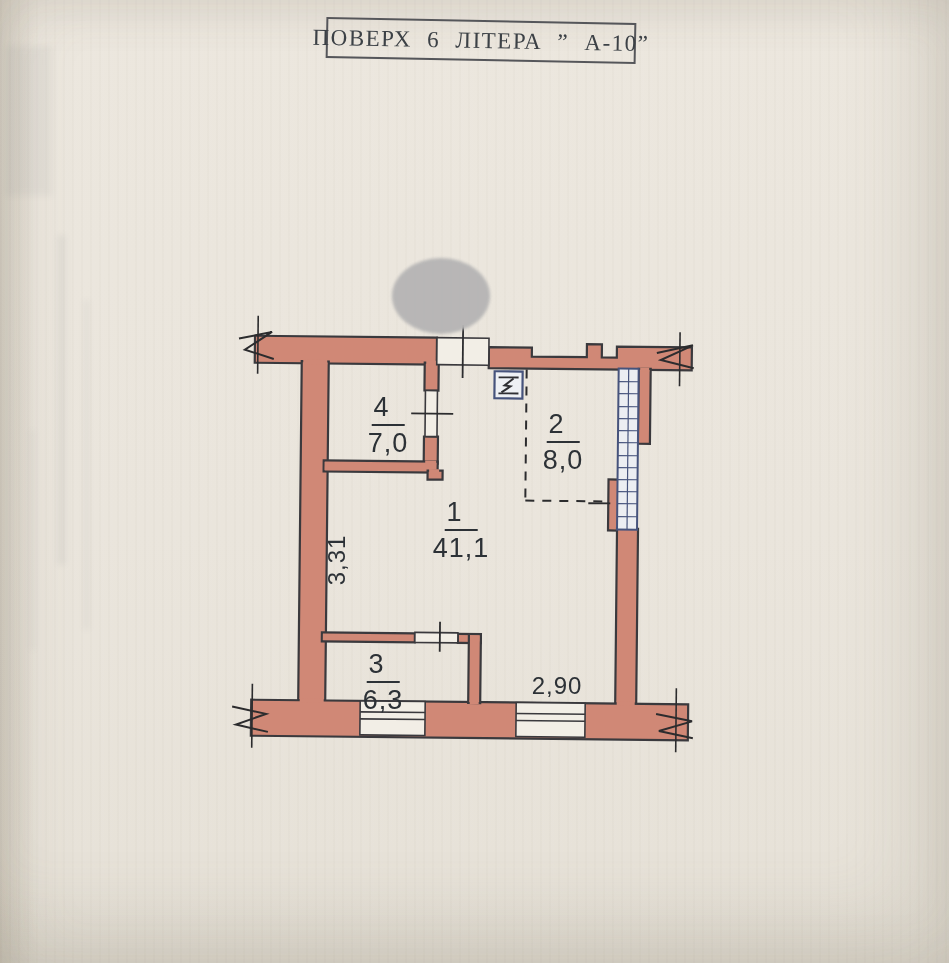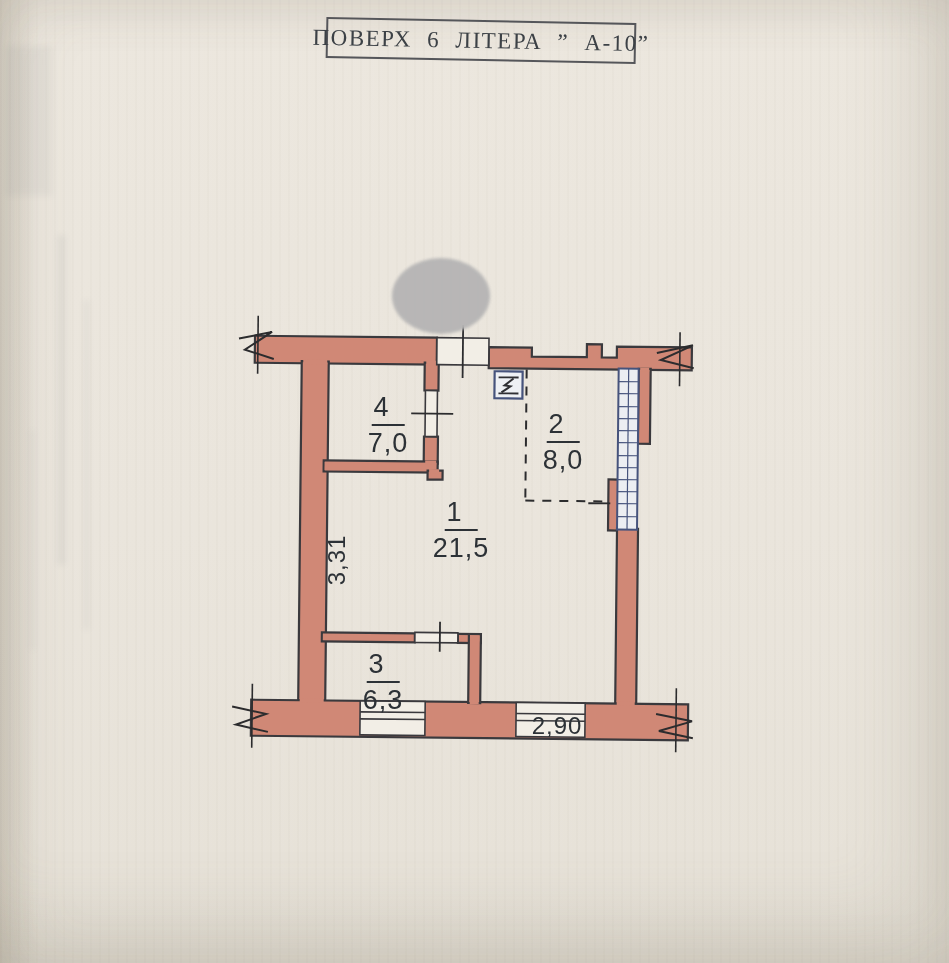--- a/index.html
+++ b/index.html
@@ -163,24 +163,24 @@
     <div class="room-area">7,0</div>
   </div>
 
   <div class="room-label" style="left:563px;top:411px;">
     <span class="room-num">2</span>
     <div class="room-area">8,0</div>
   </div>
 
   <div class="room-label" style="left:461px;top:499px;">
     <span class="room-num">1</span>
-    <div class="room-area">21,5</div>
+    <div class="room-area">41,1</div>
   </div>
 
   <div class="room-label" style="left:383px;top:651px;">
     <span class="room-num">3</span>
     <div class="room-area">6,3</div>
   </div>
 
   <div class="dim dim-v" style="left:337px;top:560px;">3,31</div>
-  <div class="dim dim-h" style="left:557px;top:686px;margin-top:40px;">2,90</div>
+  <div class="dim dim-h" style="left:557px;top:686px;">2,90</div>
 
 </div>
 
 </body></html>

